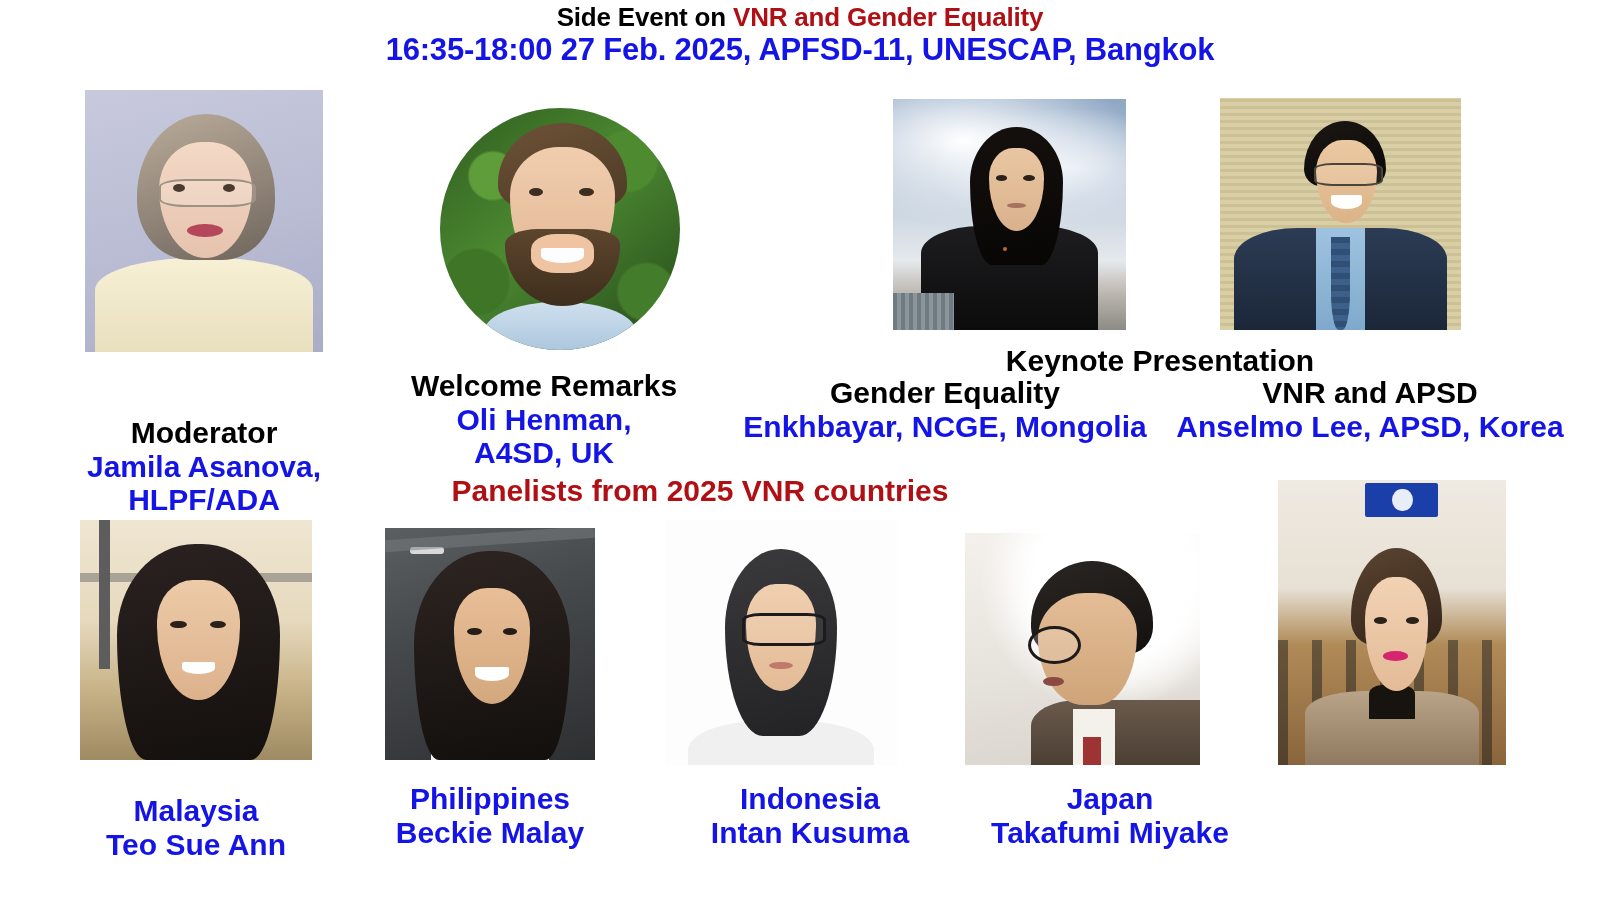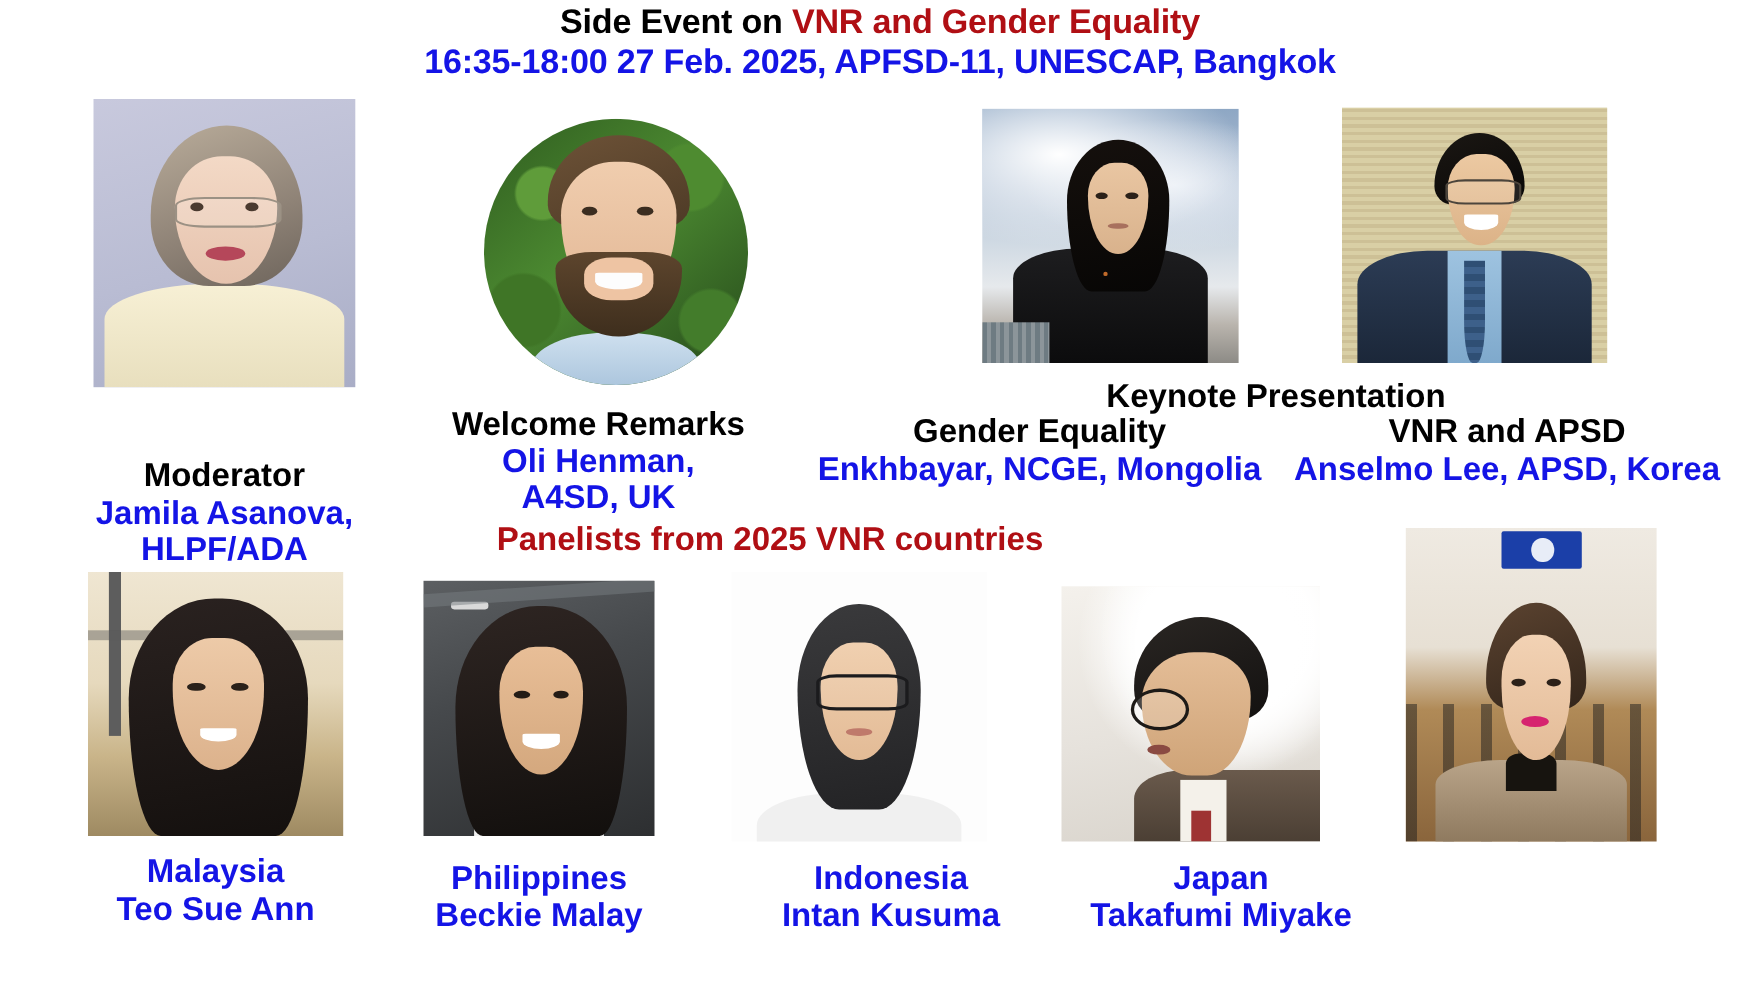--- a/index.html
+++ b/index.html
@@ -25,21 +25,21 @@
   
   .title-block {
     position: absolute;
     left: 0;
     top: 2px;
     width: 1600px;
     text-align: center;
     line-height: 1.16;
   }
   .title-line1 {
-    font-size: 31px;
+    font-size: 26px;
     font-weight: bold;
     letter-spacing: -0.2px;
     white-space: nowrap;
   }
   .title-line1 .black { color: #000000; }
   .title-line1 .red { color: #B00F14; }
   .title-line2 {
     font-size: 31px;
     font-weight: bold;
     color: #1414E6;
@@ -292,21 +292,21 @@
       <div class="body" style="left:12%; top:74%; width:76%; height:26%; background:linear-gradient(180deg,#b9a489,#8f7a5f); border-radius:34% 34% 0 0 / 30% 30% 0 0;"></div>
       <div style="position:absolute; left:40%; top:72%; width:20%; height:12%; background:#17140f; border-radius:28% 28% 0 0;"></div>
       <div class="hair" style="left:32%; top:24%; width:40%; height:34%; background:linear-gradient(160deg,#5b4330,#33251a); border-radius:52% 52% 26% 26% / 74% 74% 26% 26%;"></div>
       <div class="face" style="left:38%; top:34%; width:28%; height:40%; background:linear-gradient(180deg,#f2d2b4,#e3bb97); border-radius:46% 46% 52% 52% / 38% 38% 62% 62%;"></div>
       <div class="eye" style="left:42%; top:48%; width:6%; height:2.4%; background:#2c2119; border-radius:50%;"></div>
       <div class="eye" style="left:56%; top:48%; width:6%; height:2.4%; background:#2c2119; border-radius:50%;"></div>
       <div class="mouth" style="left:46%; top:60%; width:11%; height:3.4%; background:#d6246f; border-radius:50%;"></div>
     </div>
   </div>
 
-  <div class="cap" style="left:36px; top:776px; width:320px;">
+  <div class="cap" style="left:36px; top:794px; width:320px;">
     <span class="name">Malaysia</span>
     <span class="name">Teo Sue Ann</span>
   </div>
 
   <div class="cap" style="left:340px; top:782px; width:300px;">
     <span class="name">Philippines</span>
     <span class="name">Beckie Malay</span>
   </div>
 
   <div class="cap" style="left:960px; top:782px; width:300px;">

